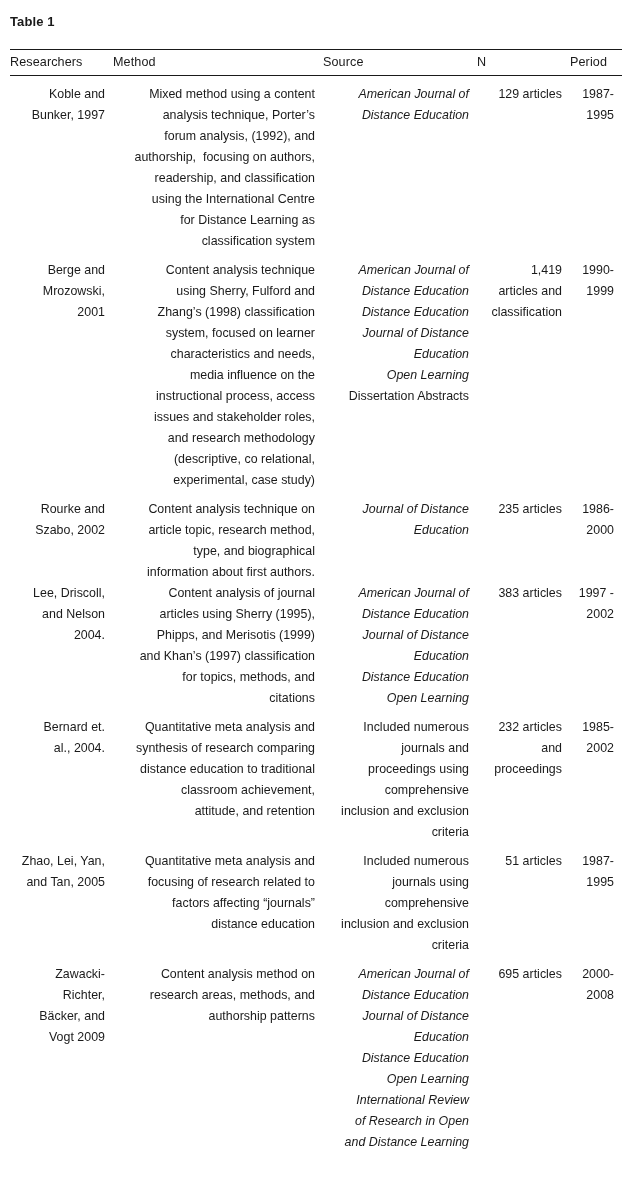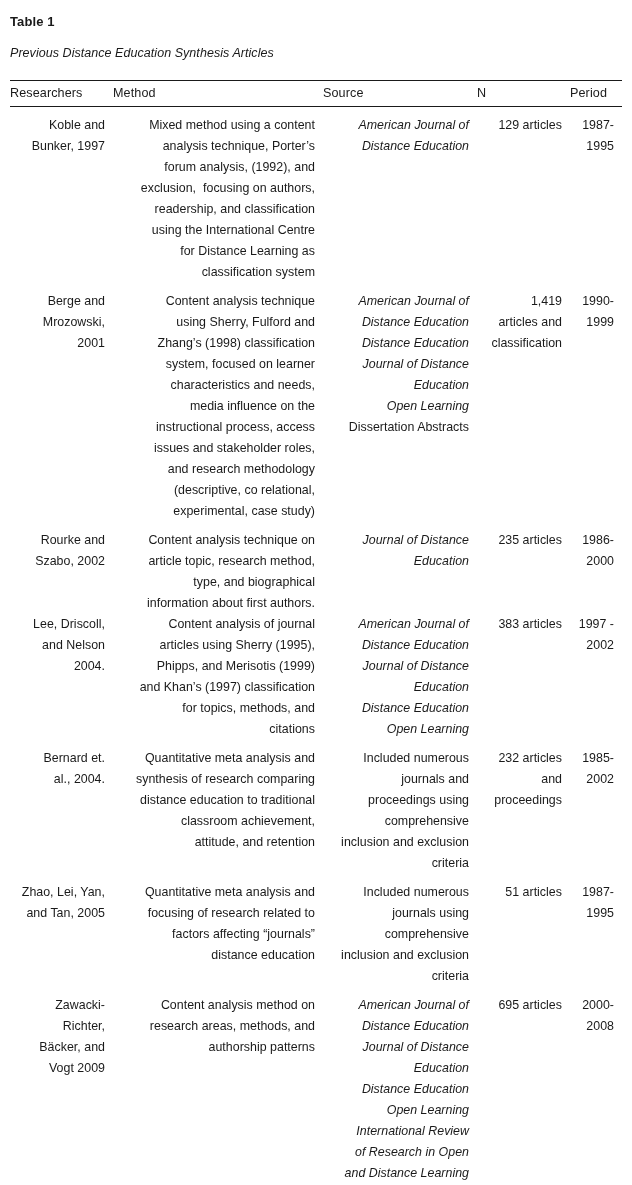--- a/index.html
+++ b/index.html
@@ -94,21 +94,20 @@
   
   .cell-lines { word-break: normal; }
 </style>
 </head>
 <body>
 
 <div id="page">
 
   <div class="caption-block">
     <div class="table-number">Table 1</div>
-    <div class="table-title">Previous Distance Education Synthesis Articles</div>
   </div>
 
   <div class="table-wrap">
     <table class="t1">
       <colgroup>
         <col class="c-res">
           <col class="c-method">
           <col class="c-source">
           <col class="c-n">
           <col class="c-period">
@@ -128,21 +127,21 @@
               <div class="cell-lines">
                 <div>Koble and</div>
                 <div>Bunker, 1997</div>
               </div>
             </td>
             <td>
               <div class="cell-lines">
                 <div>Mixed method using a content</div>
                 <div>analysis technique, Porter’s</div>
                 <div>forum analysis, (1992), and</div>
-                <div>exclusion,  focusing on authors,</div>
+                <div>authorship,  focusing on authors,</div>
                 <div>readership, and classification</div>
                 <div>using the International Centre</div>
                 <div>for Distance Learning as</div>
                 <div>classification system</div>
               </div>
             </td>
             <td>
               <div class="cell-lines">
                 <div class="ital">American Journal of</div>
                 <div class="ital">Distance Education</div>

